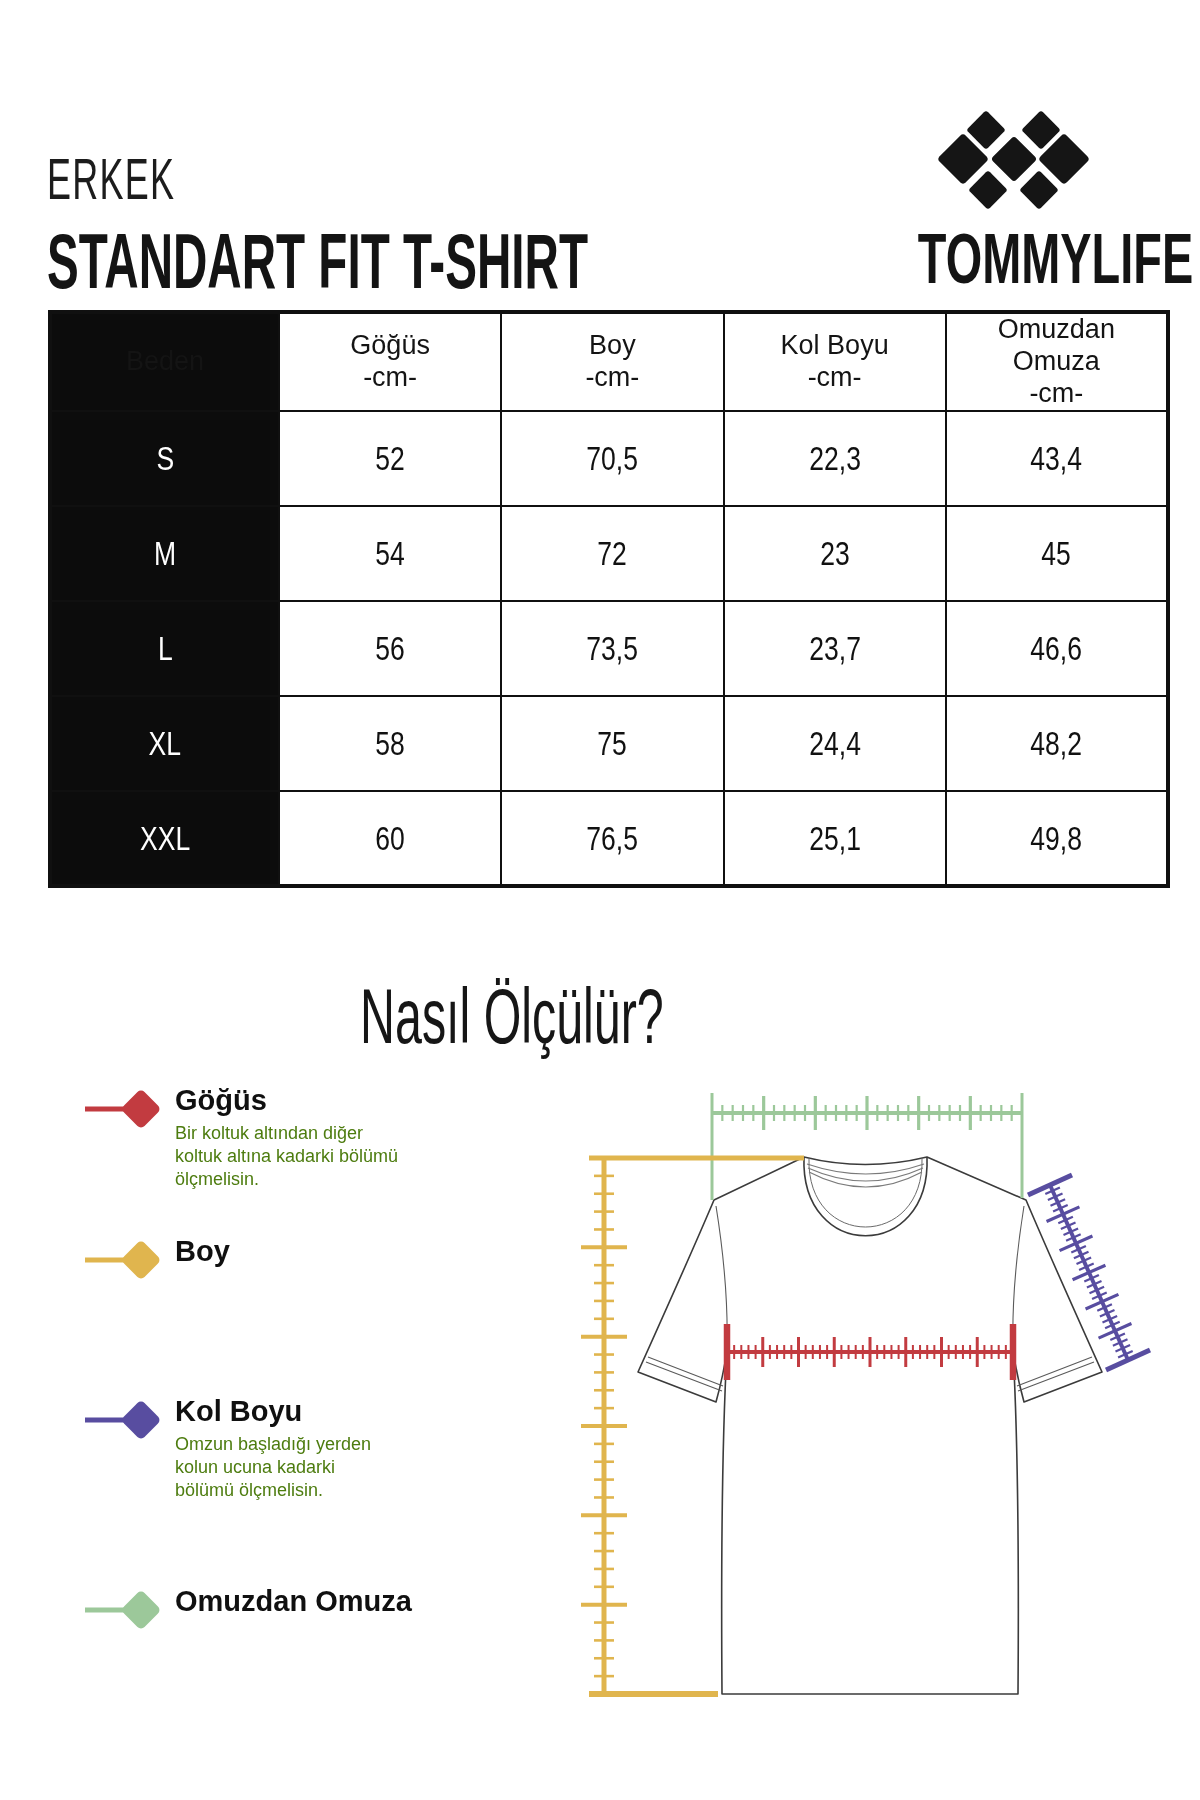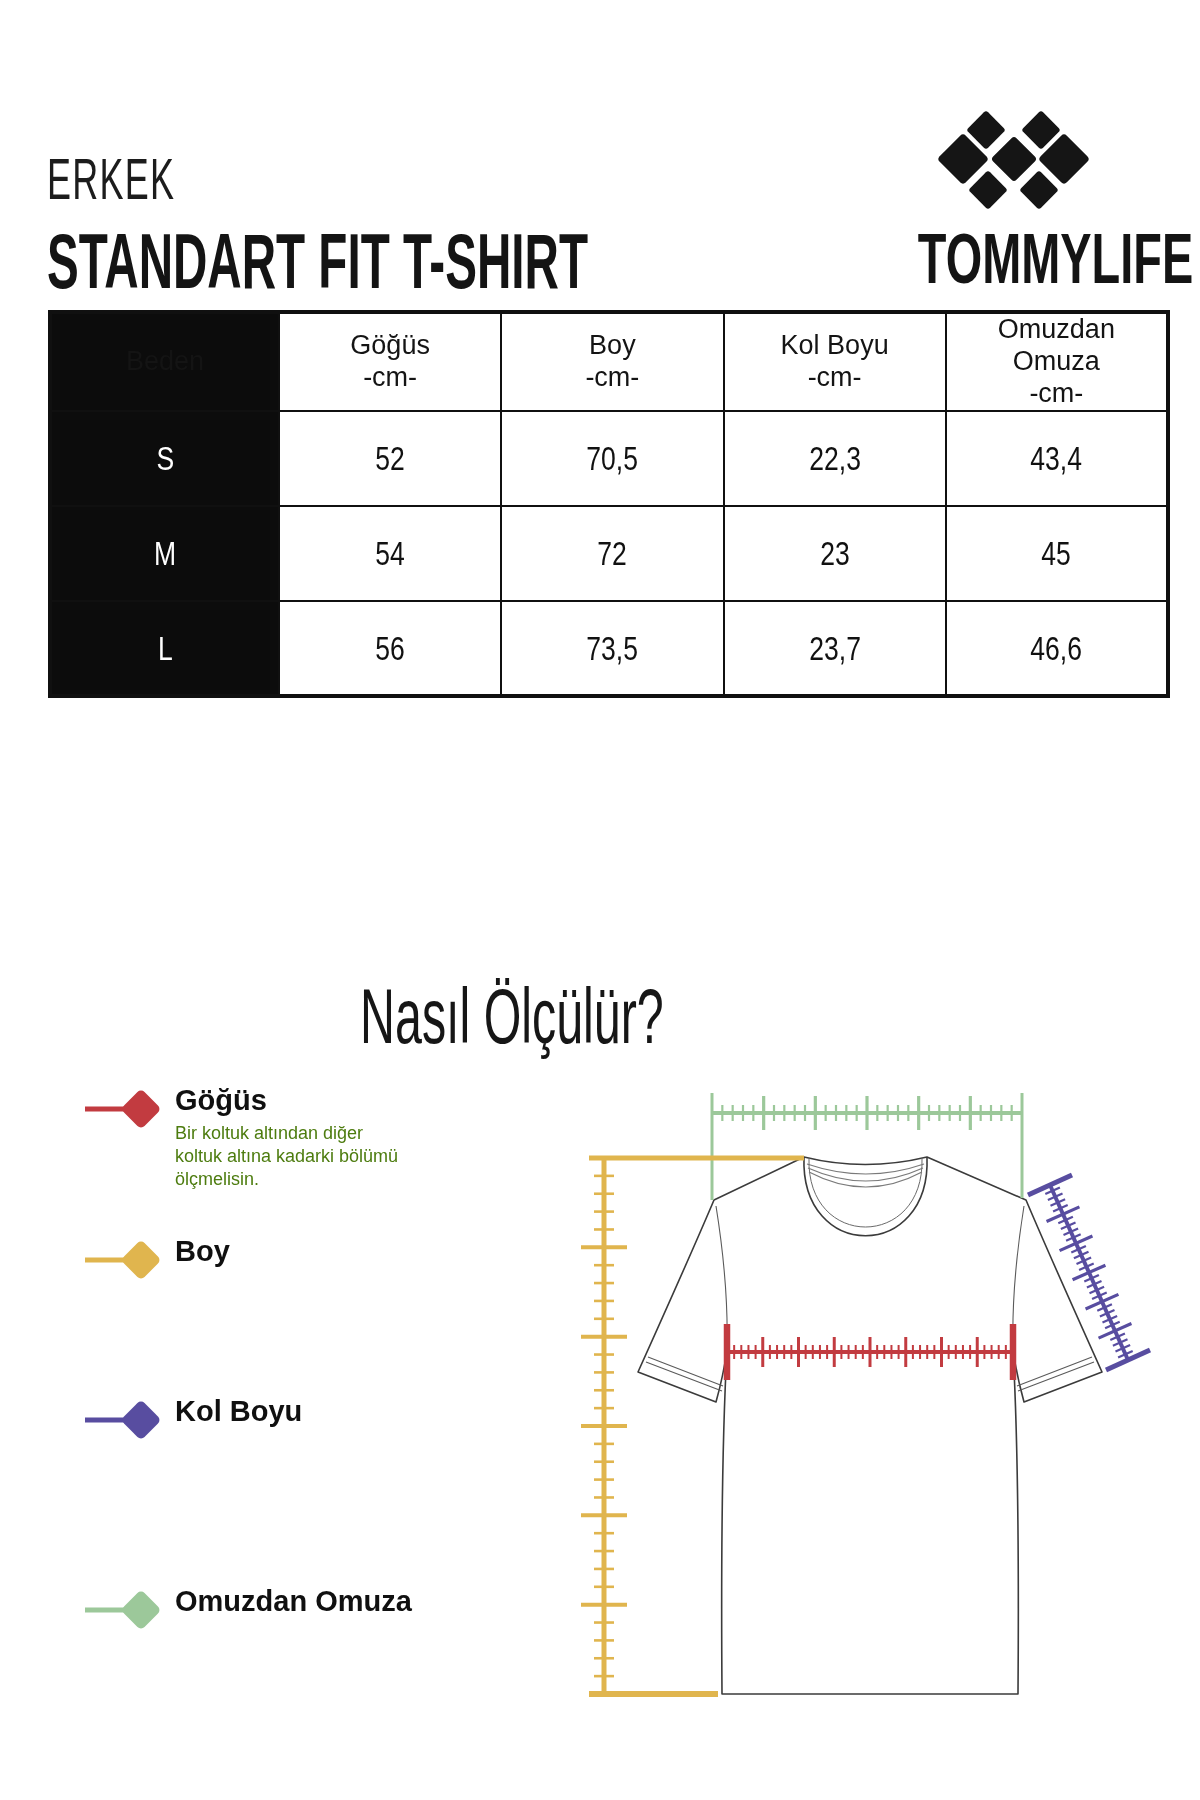--- a/index.html
+++ b/index.html
@@ -116,20 +116,34 @@
           <td class="val"><span class="cond">23</span></td>
           <td class="val"><span class="cond">45</span></td>
         </tr>
         <tr>
           <td class="beden-col size-cell"><span class="cond">L</span></td>
           <td class="val"><span class="cond">56</span></td>
           <td class="val"><span class="cond">73,5</span></td>
           <td class="val"><span class="cond">23,7</span></td>
           <td class="val"><span class="cond">46,6</span></td>
         </tr>
+        <tr>
+          <td class="beden-col size-cell"><span class="cond">XL</span></td>
+          <td class="val"><span class="cond">58</span></td>
+          <td class="val"><span class="cond">75</span></td>
+          <td class="val"><span class="cond">24,4</span></td>
+          <td class="val"><span class="cond">48,2</span></td>
+        </tr>
+        <tr>
+          <td class="beden-col size-cell"><span class="cond">XXL</span></td>
+          <td class="val"><span class="cond">60</span></td>
+          <td class="val"><span class="cond">76,5</span></td>
+          <td class="val"><span class="cond">25,1</span></td>
+          <td class="val"><span class="cond">49,8</span></td>
+        </tr>
       </tbody>
   </table>
 
   <div class="measure-title">
     <span class="cond">Nasıl Ölçülür?</span>
   </div>
 
   <div id="legend">
       <div class="legend-item" style="top: 1085px;">
         <svg class="legend-marker" width="80" height="52">
@@ -150,20 +164,21 @@
           <div class="legend-name">Boy</div>
         </div>
       </div>
       <div class="legend-item" style="top: 1396px;">
         <svg class="legend-marker" width="80" height="52">
           <line x1="0" y1="26" x2="48" y2="26" stroke="#584DA0" stroke-width="5"></line>
           <rect x="-14.5" y="-14.5" width="29" height="29" rx="5" fill="#584DA0" transform="translate(56,26) rotate(45)"></rect>
         </svg>
         <div class="legend-text">
           <div class="legend-name">Kol Boyu</div>
+          <div class="legend-desc">Omzun başladığı yerden<br>kolun ucuna kadarki<br>bölümü ölçmelisin.</div>
         </div>
       </div>
       <div class="legend-item" style="top: 1586px;">
         <svg class="legend-marker" width="80" height="52">
           <line x1="0" y1="26" x2="48" y2="26" stroke="#9CC89A" stroke-width="5"></line>
           <rect x="-14.5" y="-14.5" width="29" height="29" rx="5" fill="#9CC89A" transform="translate(56,26) rotate(45)"></rect>
         </svg>
         <div class="legend-text">
           <div class="legend-name">Omuzdan Omuza</div>
         </div>

